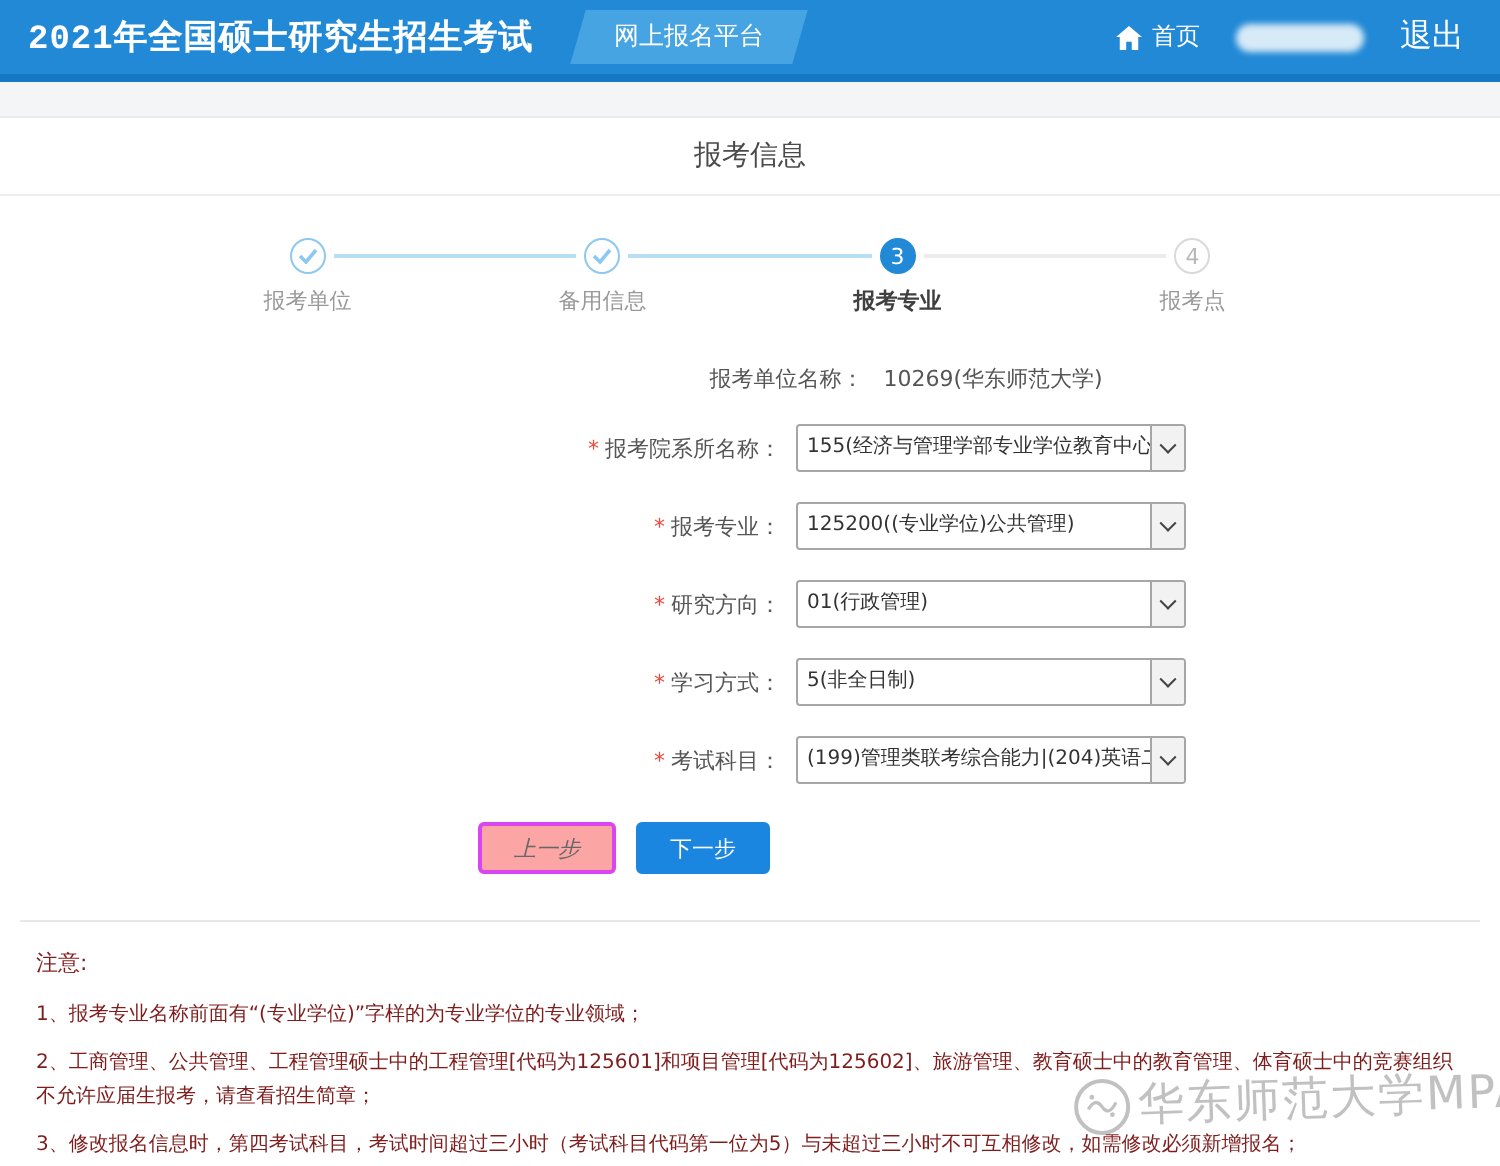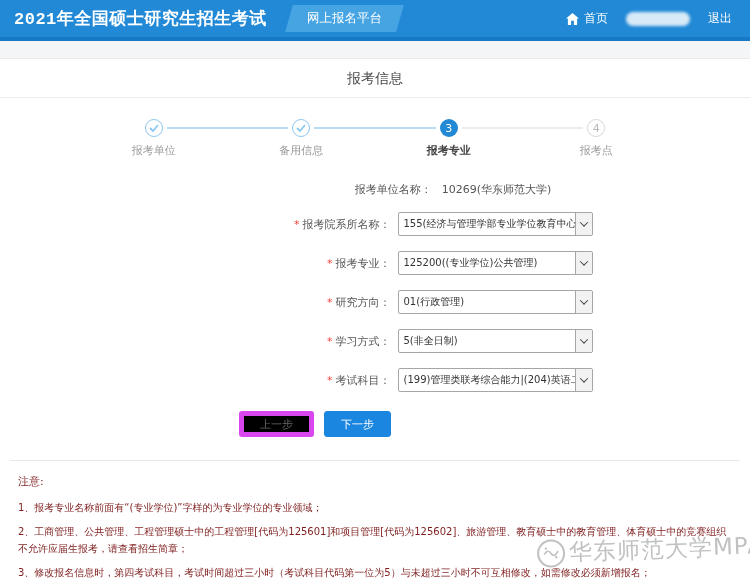--- a/index.html
+++ b/index.html
@@ -20,21 +20,21 @@
     margin-left:22px; background:#47a4e2; color:#fff; font-size:12.5px;
     padding:5px 18px; transform:skewX(-16deg); white-space:nowrap;
   }
   .header-badge span { display:inline-block; transform:skewX(16deg); }
   .header-spacer { flex:1; }
   .nav-home { display:flex; align-items:center; gap:5px; font-size:12px; cursor:pointer; white-space:nowrap; }
   .user-pill {
     width:64px; height:14px; border-radius:7px; margin:0 18px;
     background:rgba(255,255,255,.82); filter:blur(1.5px);
   }
-  .nav-logout { font-size:12px; cursor:pointer; white-space:nowrap; margin-right:4px; }
+  .nav-logout { font-size:16px; cursor:pointer; white-space:nowrap; margin-right:4px; }
 
   
   .substrip { height:18px; background:#f4f5f6; border-bottom:1px solid #e9ebed; }
 
   
   .page-title-bar {
     height:39px; line-height:39px; text-align:center;
     font-size:14px; color:#4a4a4a; border-bottom:1px solid #ededed;
   }
 
@@ -81,21 +81,21 @@
   }
   .chev {
     width:6px; height:6px; border-right:1.6px solid #444; border-bottom:1.6px solid #444;
     transform:rotate(45deg) translate(-1px,-1px);
   }
 
   
   .btn-row { display:flex; gap:10px; margin:19px 0 0 239px; }
   .btn { height:26px; padding:0 16px; font-size:11px; border-radius:3px; cursor:pointer;
          font-family:inherit; }
-  .btn-prev { background:#000000; border:5px solid #d946ef; color:#666; }
+  .btn-prev { background:#fca5a5; border:2px solid #d946ef; color:#666;font-style:italic; }
   .btn-next { background:#1a86e0; border:1px solid #1a86e0; color:#fff; }
 
   
   .divider { border-top:1px solid #e8e8e8; margin:23px 10px 0; }
   .notes { padding:13px 14px 0 18px; color:#7f1d1d; }
   .notes-title { font-size:11px; margin-bottom:10px; }
   .notes p { font-size:10px; line-height:17px; margin:0 0 7px; }
 
   
   .watermark {

